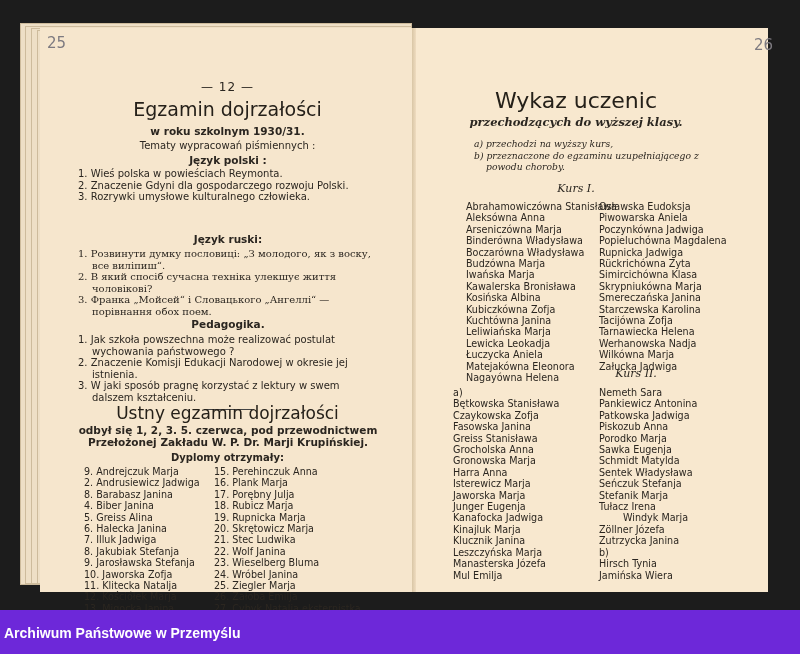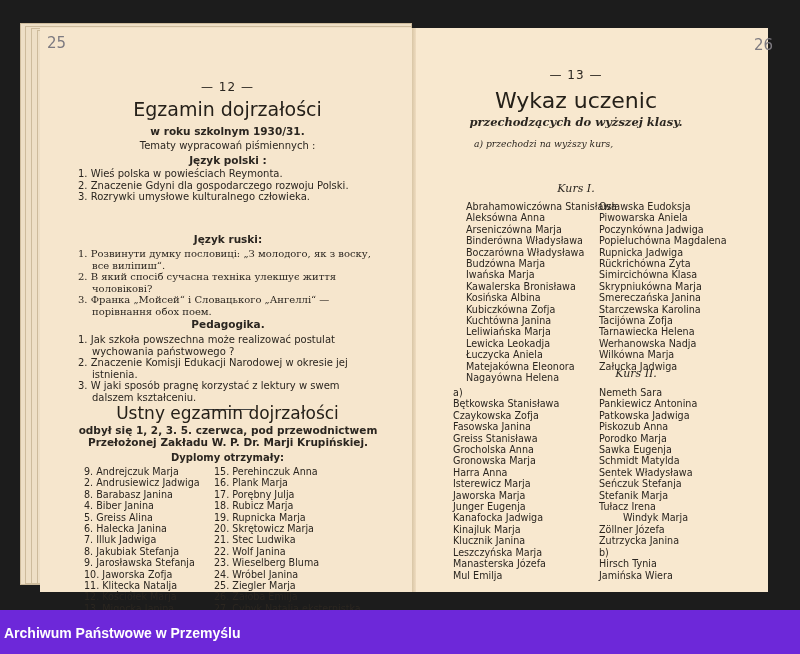--- a/index.html
+++ b/index.html
@@ -114,25 +114,25 @@
         <div style="white-space: nowrap;">27. Cybyk Natalja eksternistka</div>
       </div>
   </div>
 </div>
 
 <div class="gutter"></div>
 
 <div class="page-right">
   <div class="hand" style="left:338px;top:8px;">26</div>
 
-  <div class="pnum" style="position:absolute;left:0;width:320px;top:40px;">— 13 —</div>
   <div class="title" style="position:absolute;left:0;width:320px;top:60px;font-size:22px;">Wykaz uczenic</div>
   <div class="ital" style="position:absolute;left:0;width:320px;top:87px;text-align:center;font-size:11.5px;font-weight:bold;">przechodzących do wyższej klasy.</div>
   <div class="ital" style="position:absolute;left:58px;top:110px;width:250px;font-size:9.2px;line-height:11.5px;">
     <div>a) przechodzi na wyższy kurs,</div>
+    <div style="padding-left:12px;text-indent:-12px;">b) przeznaczone do egzaminu uzupełniającego z powodu choroby.</div>
   </div>
 
   <div class="ital" style="position:absolute;left:0;width:320px;top:154px;text-align:center;font-size:11px;">Kurs I.</div>
   <div class="cols" style="position:absolute;left:50px;top:173px;">
     <div class="col" style="width:133px;" id="k1c1">
         <div style="white-space: nowrap;">Abrahamowiczówna Stanisława</div>
         <div style="white-space: nowrap;">Aleksówna Anna</div>
         <div style="white-space: nowrap;">Arseniczówna Marja</div>
         <div style="white-space: nowrap;">Binderówna Władysława</div>
         <div style="white-space: nowrap;">Boczarówna Władysława</div>

